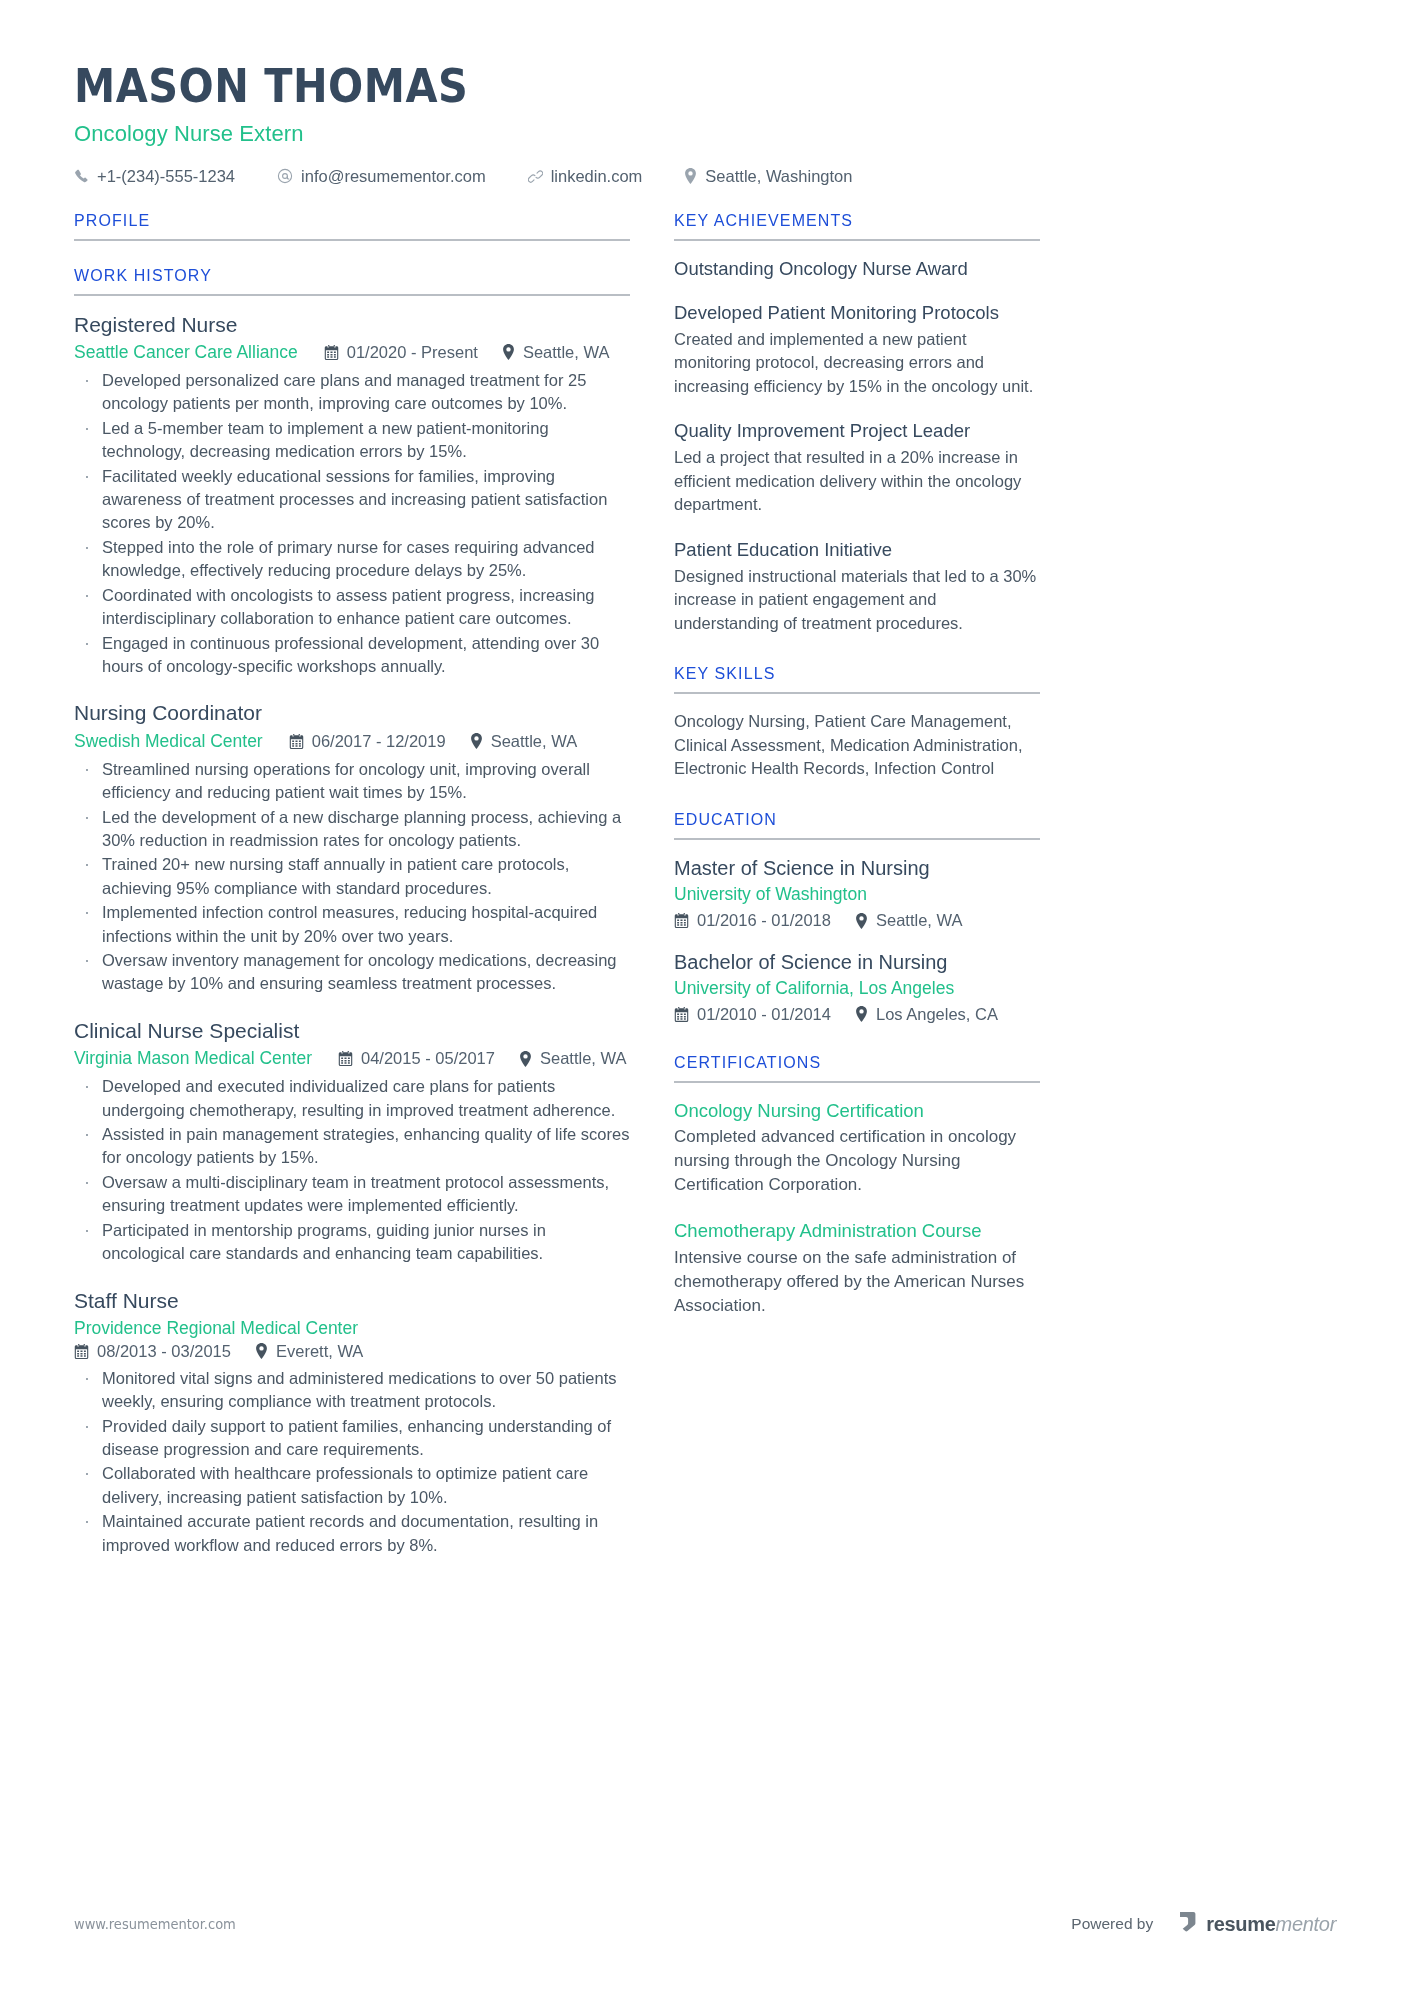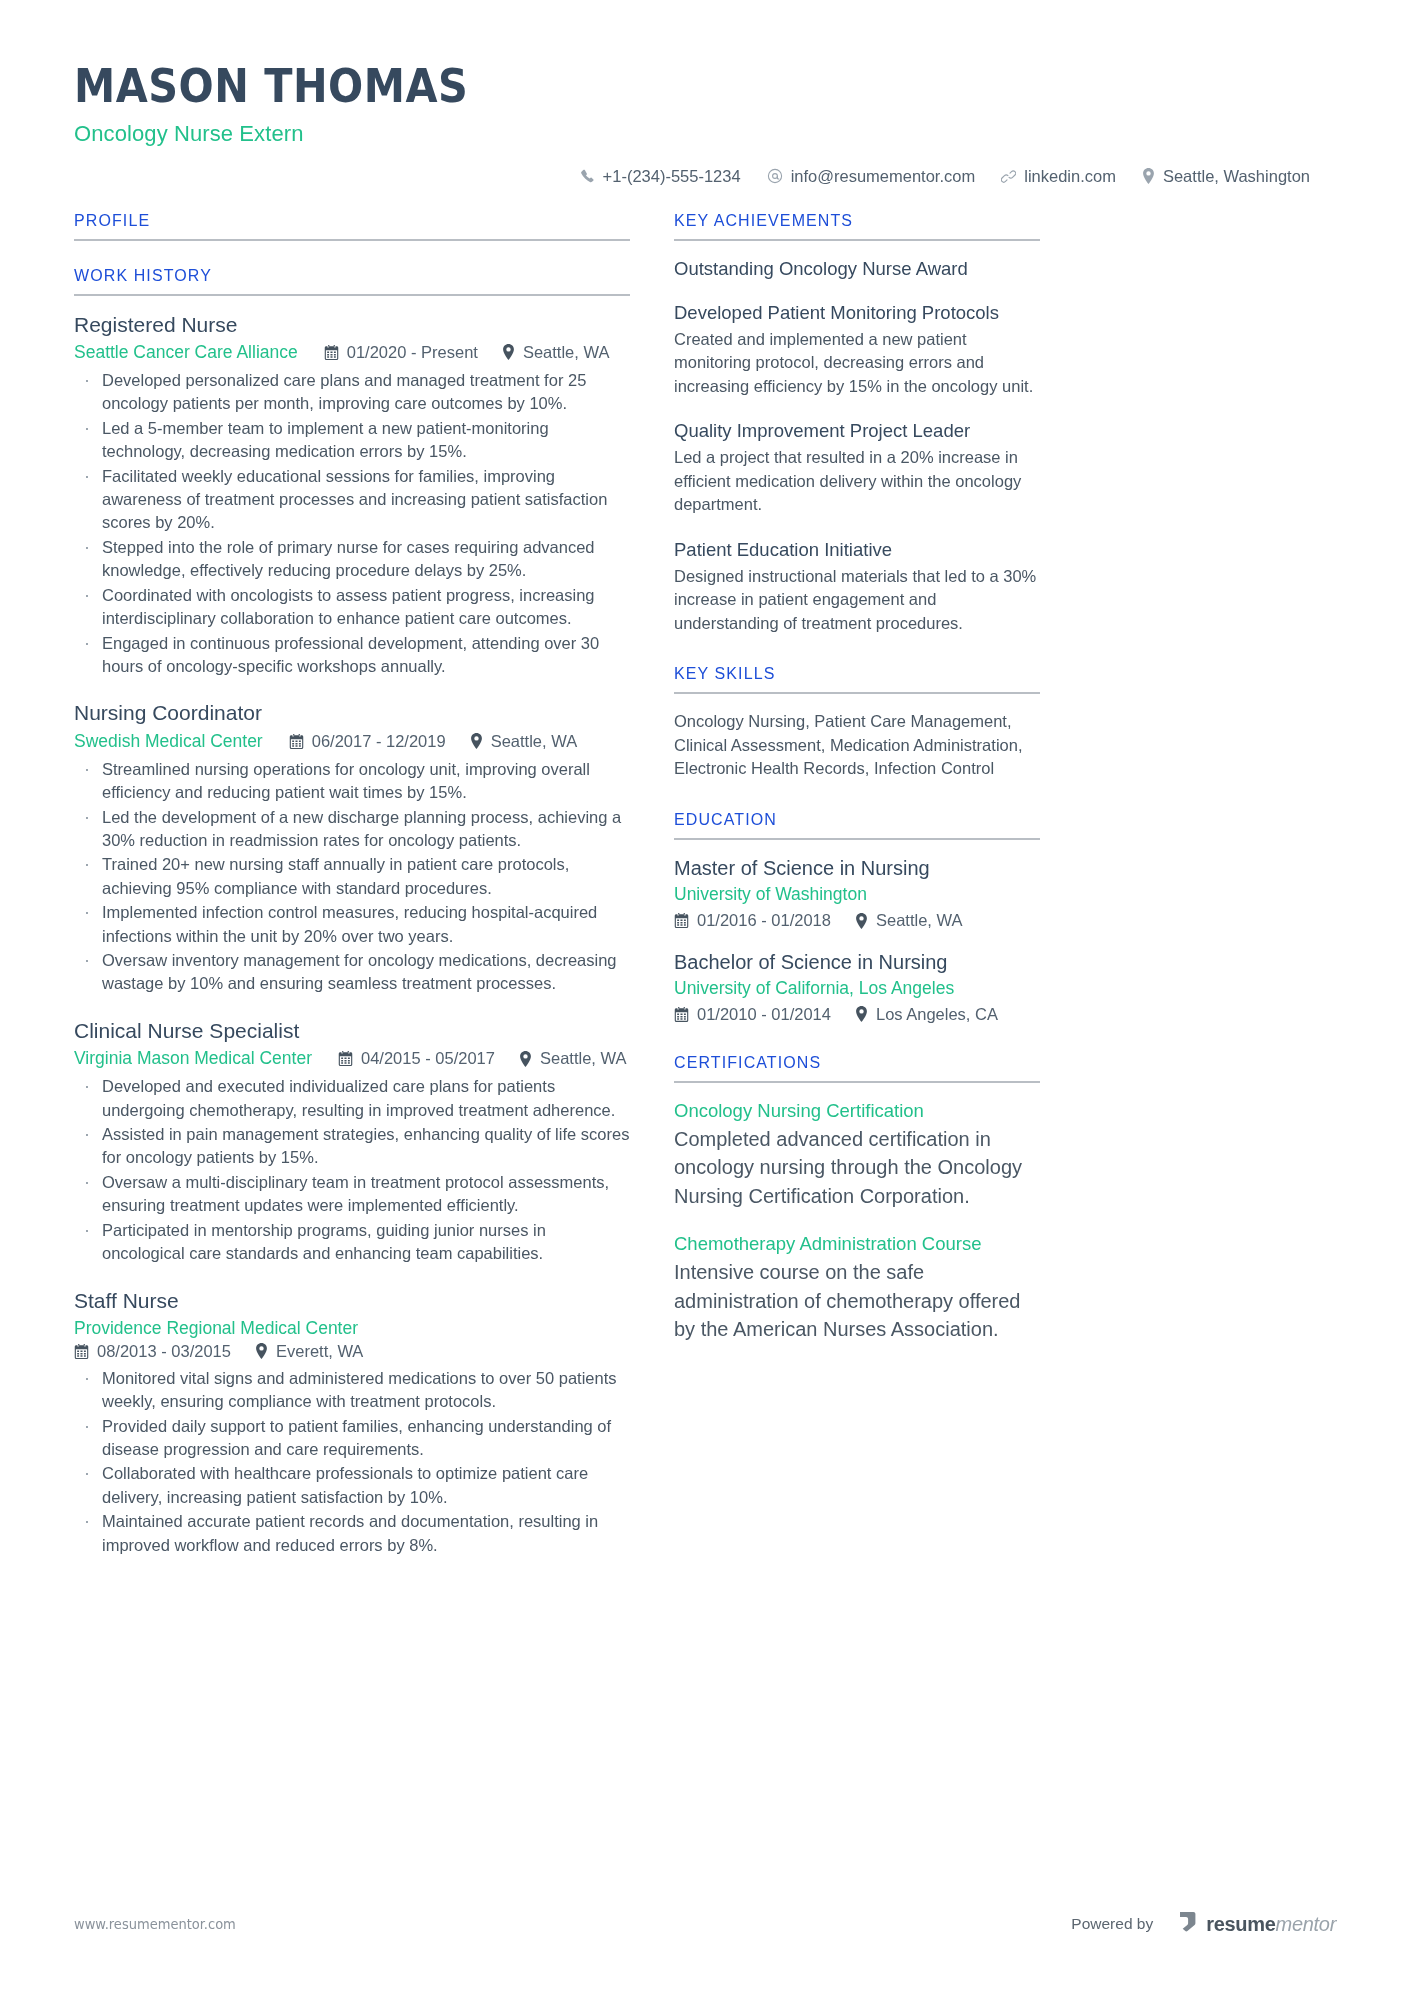--- a/index.html
+++ b/index.html
@@ -35,22 +35,21 @@
     font-size: 22px;
     color: #22c08b;
     margin-top: 9px;
     letter-spacing: 0.1px;
   }
   .contact-row {
     display: flex;
     align-items: center;
     flex-wrap: wrap;
     margin-top: 20px;
-    gap: 0;
-    justify-content: flex-end;
+    gap: 16px;
   }
   .contact-item {
     display: inline-flex;
     align-items: center;
     font-size: 16.5px;
     color: #53616f;
     margin-right: 26px;
     white-space: nowrap;
   }
   .contact-item .ic {
@@ -185,21 +184,21 @@
 
   .cert { margin-bottom: 22px; }
   .cert:last-child { margin-bottom: 0; }
   .cert-title {
     font-size: 18.5px;
     color: #22c08b;
     line-height: 1.25;
     margin-bottom: 3px;
   }
   .cert-desc {
-    font-size: 20px;
+    font-size: 17px;
     line-height: 1.42;
     color: #4a5764;
   }
 
   
   .footer {
     position: absolute;
     left: 74px;
     right: 74px;
     bottom: 58px;

